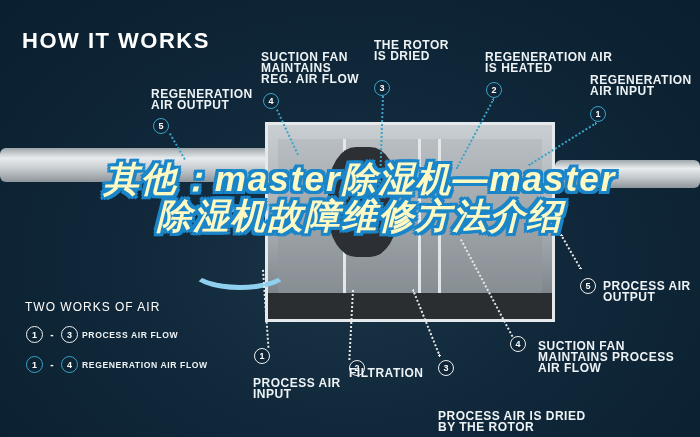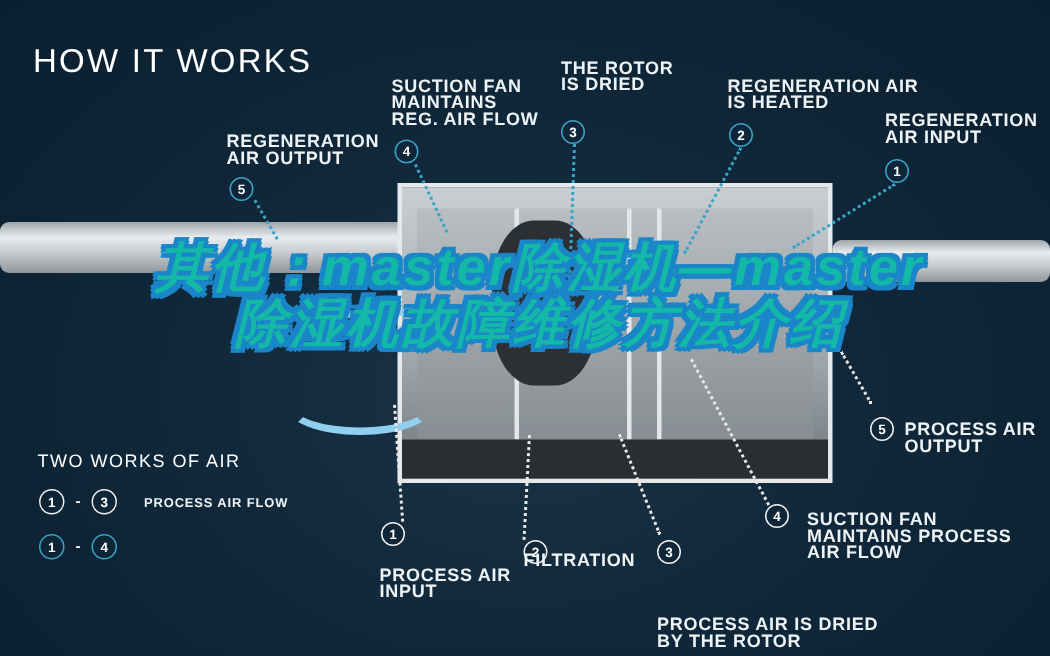--- a/index.html
+++ b/index.html
@@ -1,46 +1,46 @@
 <!DOCTYPE html>
 <html><head>
 <meta charset="utf-8">
 <style>
   html,body{margin:0;padding:0;}
   body{width:700px;height:437px;overflow:hidden;position:relative;
     background:#0c2334;font-family:"Liberation Sans","DejaVu Sans",sans-serif;}
   .bg{position:absolute;inset:0;
     background:radial-gradient(ellipse at 50% 60%,#1a3447 0%,#10283a 45%,#0a1f2f 100%);}
-  .title{position:absolute;left:22px;top:28px;color:#fff;font-size:22px;letter-spacing:1.5px;font-weight:normal;}
+  .title{position:absolute;left:22px;top:28px;color:#fff;font-size:22px;letter-spacing:1.5px;font-weight:bold;}
   .lbl{position:absolute;color:#eef3f6;font-size:12px;font-weight:bold;letter-spacing:0.5px;line-height:11px;text-transform:uppercase;white-space:pre;}
   .badge{position:absolute;width:16px;height:16px;border-radius:50%;border:1.6px solid #3aa3c7;
     color:#fff;font-size:9px;font-weight:bold;display:flex;align-items:center;justify-content:center;box-sizing:border-box;background:#0e2638;}
   .badge.w{border-color:#f1f1f1;}
   .flows-title{position:absolute;left:25px;top:300px;color:#fff;font-size:12px;letter-spacing:1px;}
   .flow-row{position:absolute;left:26px;display:flex;align-items:center;gap:4px;}
   .flow-row .b{width:17px;height:17px;border-radius:50%;border:1.6px solid #f1f1f1;color:#fff;font-size:9px;font-weight:bold;
     display:flex;align-items:center;justify-content:center;box-sizing:border-box;}
   .flow-row.regen .b{border-color:#3aa3c7;}
   .flow-row .dash{color:#fff;font-size:10px;font-weight:bold;width:10px;text-align:center;}
-  .flow-row .txt{color:#eef3f6;font-size:8.6px;font-weight:bold;letter-spacing:0.6px;margin-left:14px;}
+  .flow-row .txt{color:#eef3f6;font-size:8.6px;font-weight:bold;letter-spacing:0.6px;}
   
   .duct{position:absolute;height:34px;border-radius:6px;
     background:linear-gradient(180deg,#9ea5aa 0%,#e9ecee 30%,#c7ccd0 60%,#8f969b 100%);}
   .box{position:absolute;left:265px;top:122px;width:290px;height:200px;
     background:linear-gradient(180deg,#c9ced2 0%,#9fa6ab 60%,#6f767b 100%);
     border:3px solid #e6e9eb;box-sizing:border-box;}
   .box-inner{position:absolute;left:10px;top:14px;right:10px;bottom:26px;background:linear-gradient(180deg,#b8bec2,#878e93);}
   .panel{position:absolute;top:14px;bottom:26px;width:3px;background:#e4e7e9;}
   .rotor{position:absolute;left:60px;top:22px;width:70px;height:110px;border-radius:40%;background:#2c3034;}
   .base{position:absolute;left:0;right:0;bottom:0;height:26px;background:#2a2e31;}
   .flow-arc{position:absolute;border-radius:50%;border:5px solid #8fd0ef;border-color:#8fd0ef transparent transparent transparent;}
   .leader{position:absolute;border-left:2px dotted #3aa3c7;transform-origin:top left;}
   .leader.w{border-left-color:#e8e8e8;}
   
-  .headline{position:absolute;left:100px;top:160px;width:520px;text-align:center;color:#14b8a6;font-weight:bold;
+  .headline{position:absolute;left:100px;top:160px;width:520px;text-align:center;color:#fef9c3;font-weight:bold;
     font-size:35px;line-height:37px;font-style:italic;letter-spacing:2px;
     text-shadow:-3px -3px 0 #1a86c9,3px -3px 0 #1a86c9,-3px 3px 0 #1a86c9,3px 3px 0 #1a86c9,0 3px 0 #1a86c9,0 -3px 0 #1a86c9,3px 0 0 #1a86c9,-3px 0 0 #1a86c9;}
 </style>
 </head>
 <body>
 
 <div class="bg"></div>
 
 <div class="title">HOW IT WORKS</div>
 
@@ -118,15 +118,16 @@
   <span class="b">1</span>
   <span class="dash">-</span>
   <span class="b">3</span>
   <span class="txt">PROCESS AIR FLOW</span>
 </div>
 
 <div class="flow-row regen" style="top:356px;">
   <span class="b">1</span>
   <span class="dash">-</span>
   <span class="b">4</span>
+  <span class="txt">REGENERATION AIR FLOW</span>
 </div>
 
 <div class="headline">其他：master除湿机—master除湿机故障维修方法介绍</div>
 
 </body></html>

